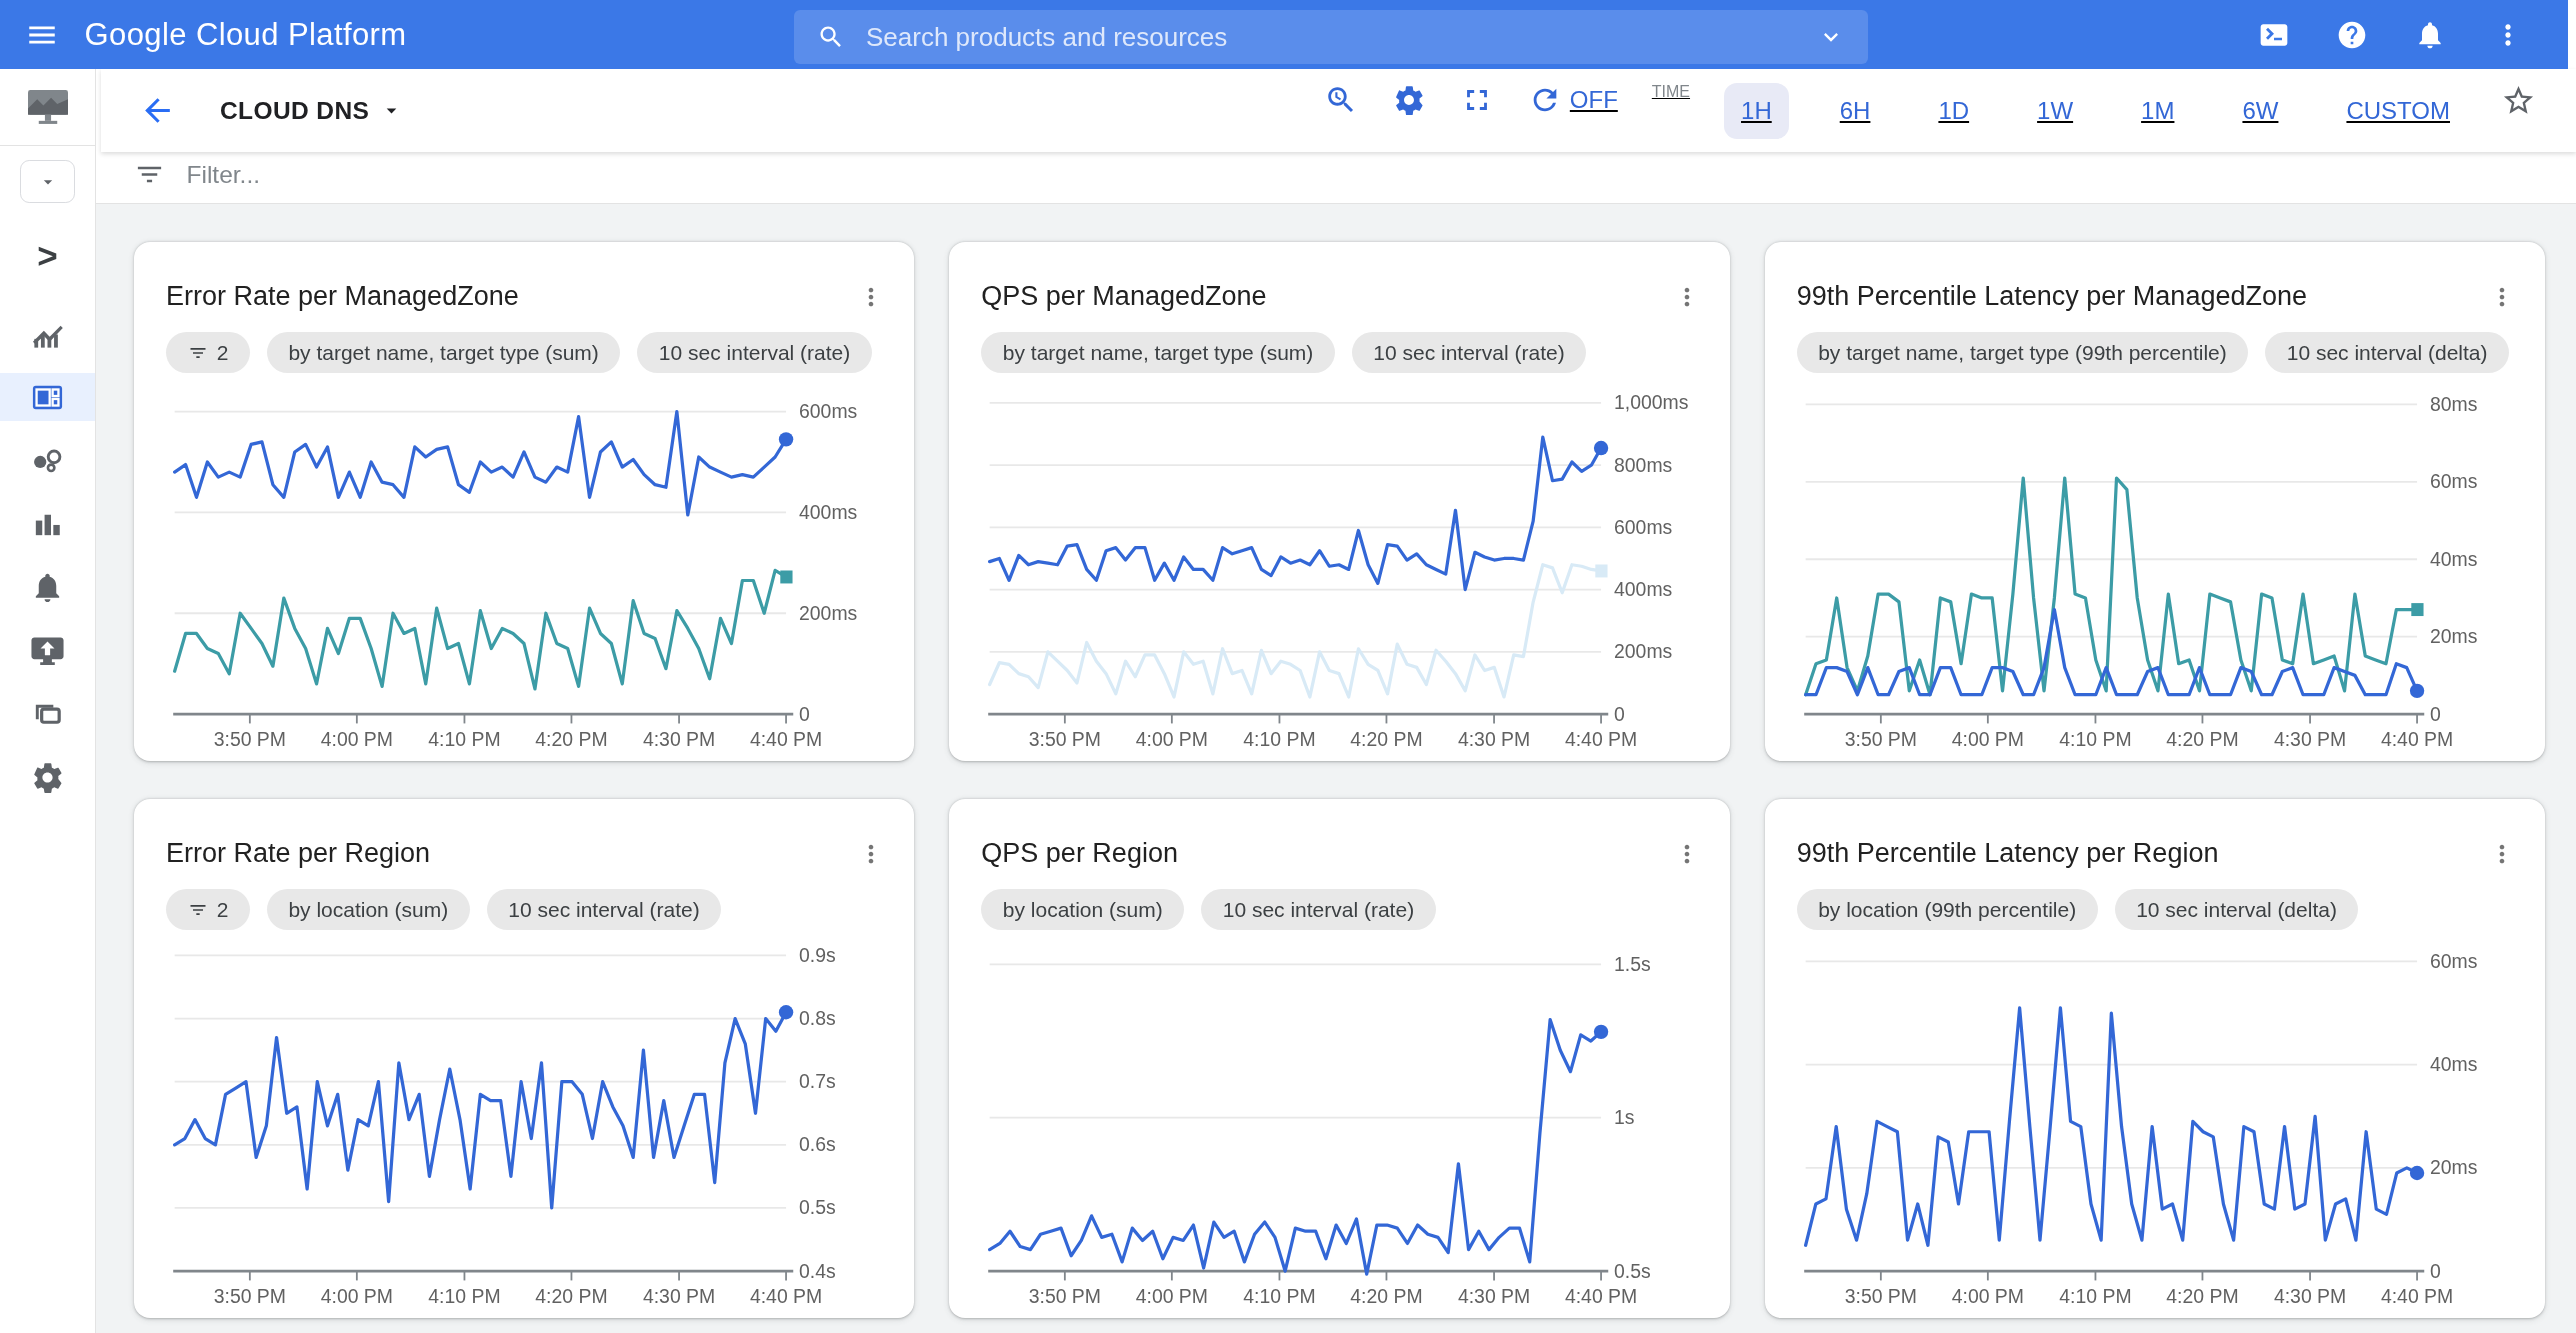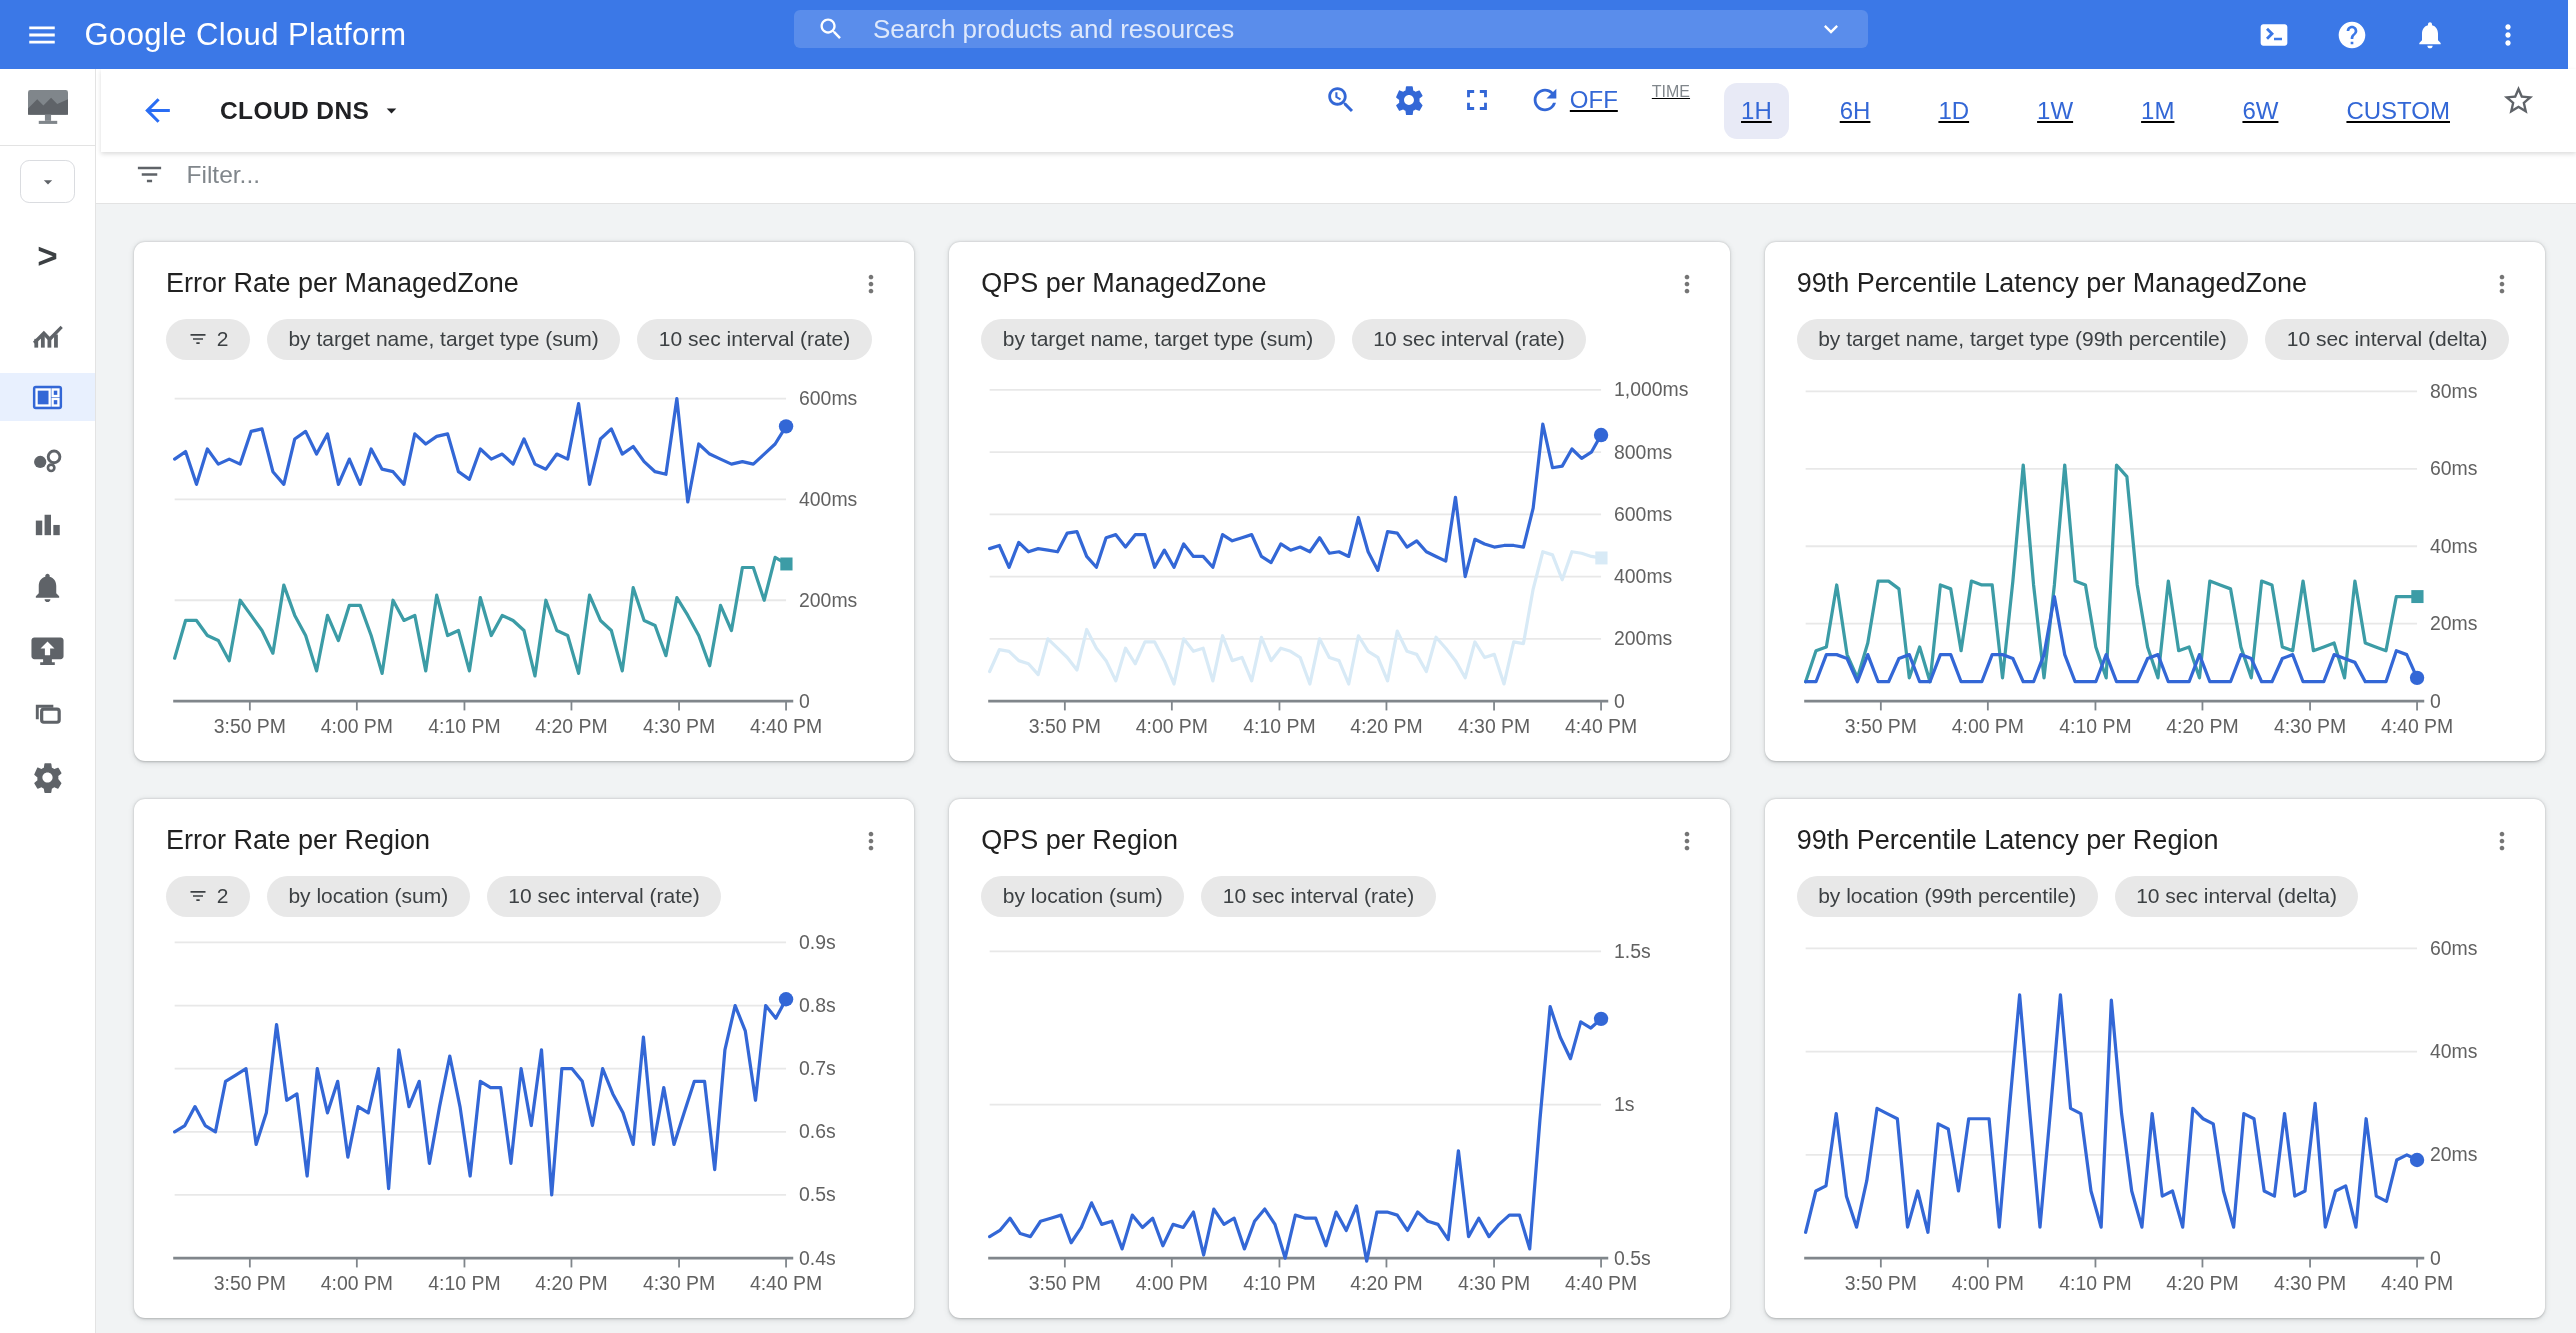--- a/index.html
+++ b/index.html
@@ -5,23 +5,23 @@
   * { margin:0; padding:0; box-sizing:border-box; }
   html,body { width:2576px; height:1333px; overflow:hidden; background:#fff;
     font-family:"Liberation Sans", sans-serif; }
 
   
   .topbar { position:absolute; top:0; left:0; right:8px; height:69px; background:#3B78E7;
     display:flex; align-items:center; color:#fff; z-index:10; }
   .hamburger { margin-left:24.5px; width:34px; height:34px; cursor:pointer; }
   .hamburger svg { width:34px; height:34px; fill:#fff; }
   .product-name { margin-left:26px; font-size:31px; font-weight:400; letter-spacing:0.4px; }
-  .searchbox { position:absolute; left:794px; top:10px; width:1074px; height:38px;
+  .searchbox { position:absolute; left:794px; top:10px; width:1074px; height:54px;
     background:rgba(255,255,255,.16); border-radius:6.1px; display:flex; align-items:center;
-    padding:0 23px; gap:28px;justify-content:space-between; }
+    padding:0 23px; gap:21px;justify-content:space-between; }
   .searchbox svg { width:28px; height:28px; fill:#fff; flex:none; }
   .searchbox input { flex:1; background:transparent; border:none; outline:none;
     font-size:26px; color:#fff; font-family:inherit; }
   .searchbox input::placeholder { color:rgba(255,255,255,.8); }
   .topbar-right { margin-left:auto; display:flex; align-items:center; gap:46px; margin-right:44px; }
   .topbar-right .tb-ic { width:32px; height:32px; cursor:pointer; }
   .topbar-right svg { width:32px; height:32px; fill:#fff; }
 
   
   .sidebar { position:absolute; top:69px; left:0; width:96px; bottom:0; background:#fff;
@@ -64,23 +64,23 @@
   .filterbar .f-ic { margin-left:38px; width:31px; height:31px; }
   .filterbar .f-ic svg { width:31px; height:31px; fill:#5F6368; }
   .filterbar input { margin-left:21.5px; flex:1; border:none; outline:none; font-size:24.5px;
     color:#8b5cf6; font-family:inherit; background:transparent; }
   .filterbar input::placeholder { color:#80868B; }
 
   
   .content { position:absolute; top:204px; left:96px; right:0; bottom:0; background:#F1F3F4;
     padding:38px 31px 0 38px; overflow:hidden; }
   .grid { display:grid; grid-template-columns:repeat(3, 1fr); column-gap:35px; row-gap:38px; }
-  .card { background:#fff; border-radius:11px; height:519px;
+  .card { background:#fff; border-radius:16px; height:519px;
     box-shadow:0 0.8px 2.3px rgba(60,64,67,.3), 0 1.5px 6.1px rgba(60,64,67,.12);
-    padding:26px 29px 10.7px 32px; display:flex; flex-direction:column; }
+    padding:26px 29px 10.7px 32px; display:flex; flex-direction:column;justify-content:flex-end; }
   .card-head { display:flex; align-items:flex-start; justify-content:space-between; }
   .card-title { font-size:27px; color:#212121; font-weight:400; }
   .card-menu { width:28px; height:28px; cursor:pointer; margin-top:1.5px; }
   .card-menu svg { width:28px; height:28px; fill:#757575; }
   .chips { margin-top:20px; display:flex; gap:17px; align-items:center; }
   .chip { background:#E8E8E8; border-radius:24.5px; padding:8.4px 21.5px; font-size:21px;
     color:#3C4043; display:inline-flex; align-items:center; gap:9.2px; cursor:pointer; white-space:nowrap; }
   .chip svg { width:20px; height:20px; fill:#3C4043; }
   .chart-svg { width:100%; margin-top:3.1px; }
   .chart-svg text { font-family:"Liberation Sans", sans-serif; }

